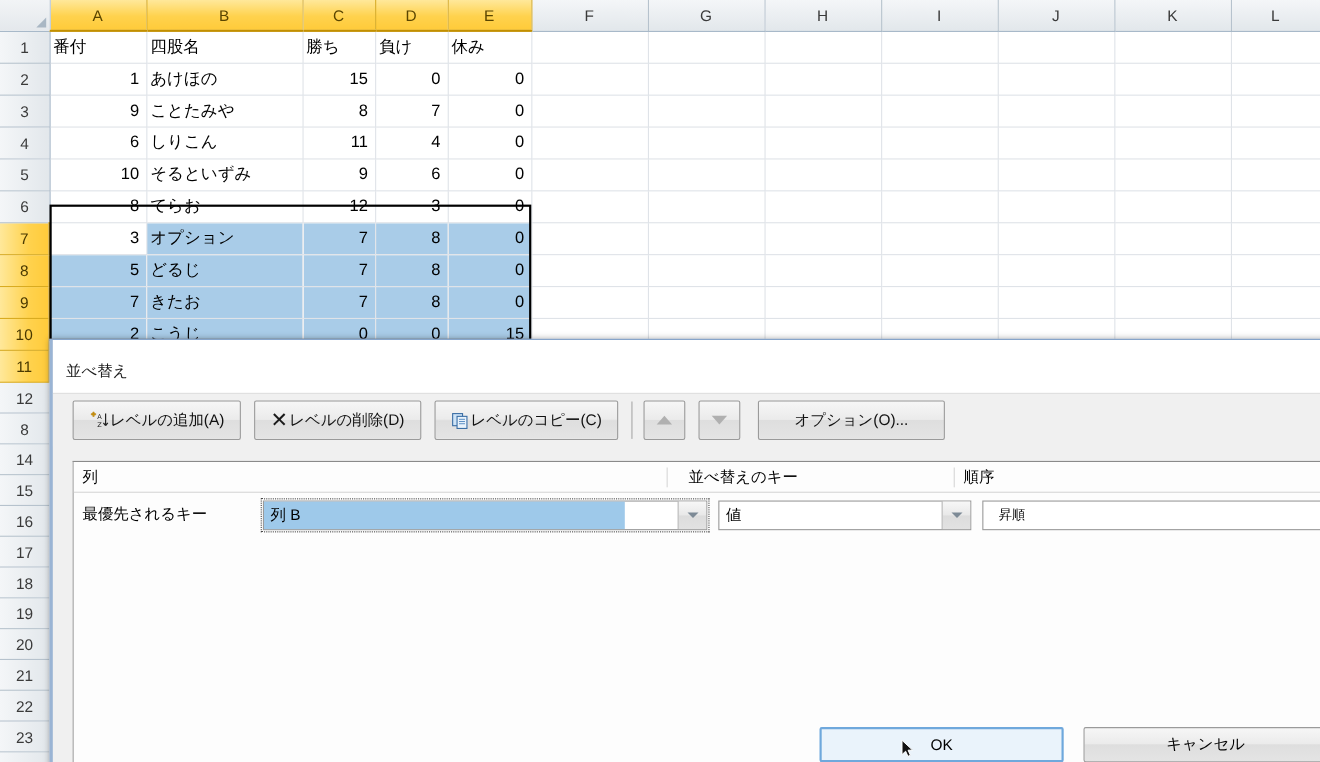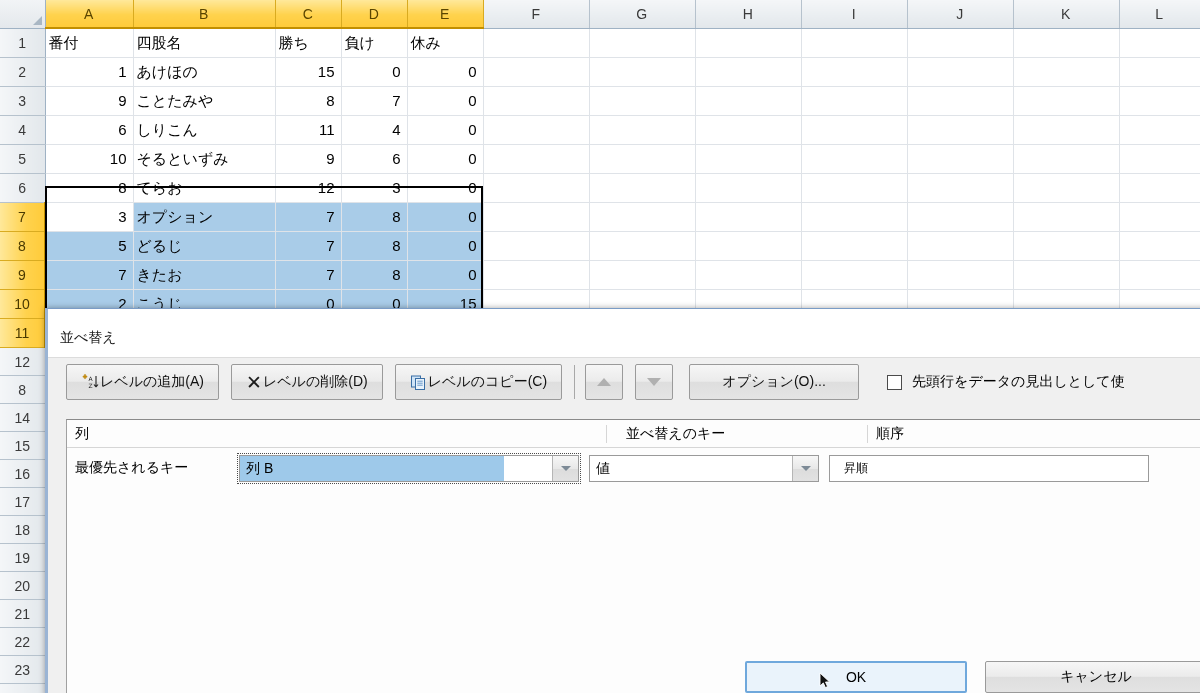--- a/index.html
+++ b/index.html
@@ -281,21 +281,21 @@
     flex: 0 0 25px;
   }
   .cb-chev {
     width: 0; height: 0;
     border-left: 5px solid transparent;
     border-right: 5px solid transparent;
     border-top: 5px solid #7d8a96;
   }
   
   #combo-column {
-    width: 340px;
+    width: 404px;
     outline: 1px dotted #4a4a4a;
     outline-offset: 1px;
     gap: 48px;
   }
   #combo-column .cb-text {
     background: #9ec9ea;
     color: #000;
     height: 25px;
     line-height: 25px;
   }
@@ -803,24 +803,20 @@
       <span class="ico-tri-up"></span>
     </div>
     <div class="tb-btn small">
       <span class="ico-tri-down"></span>
     </div>
 
     <div class="tb-btn" style="margin-left:4px;width:140px">
       <span class="btn-label">オプション(O)...</span>
     </div>
 
-    <div class="chk-wrap">
-      <span class="chk-box"></span>
-      <span>先頭行をデータの見出しとして使</span>
-    </div>
   </div>
 
   <div id="level-panel">
 
     <div id="level-head">
       <div class="lh-col lh-c1">列</div>
       <div class="lh-col lh-c2">並べ替えのキー</div>
       <div class="lh-col lh-c3">順序</div>
     </div>
 

